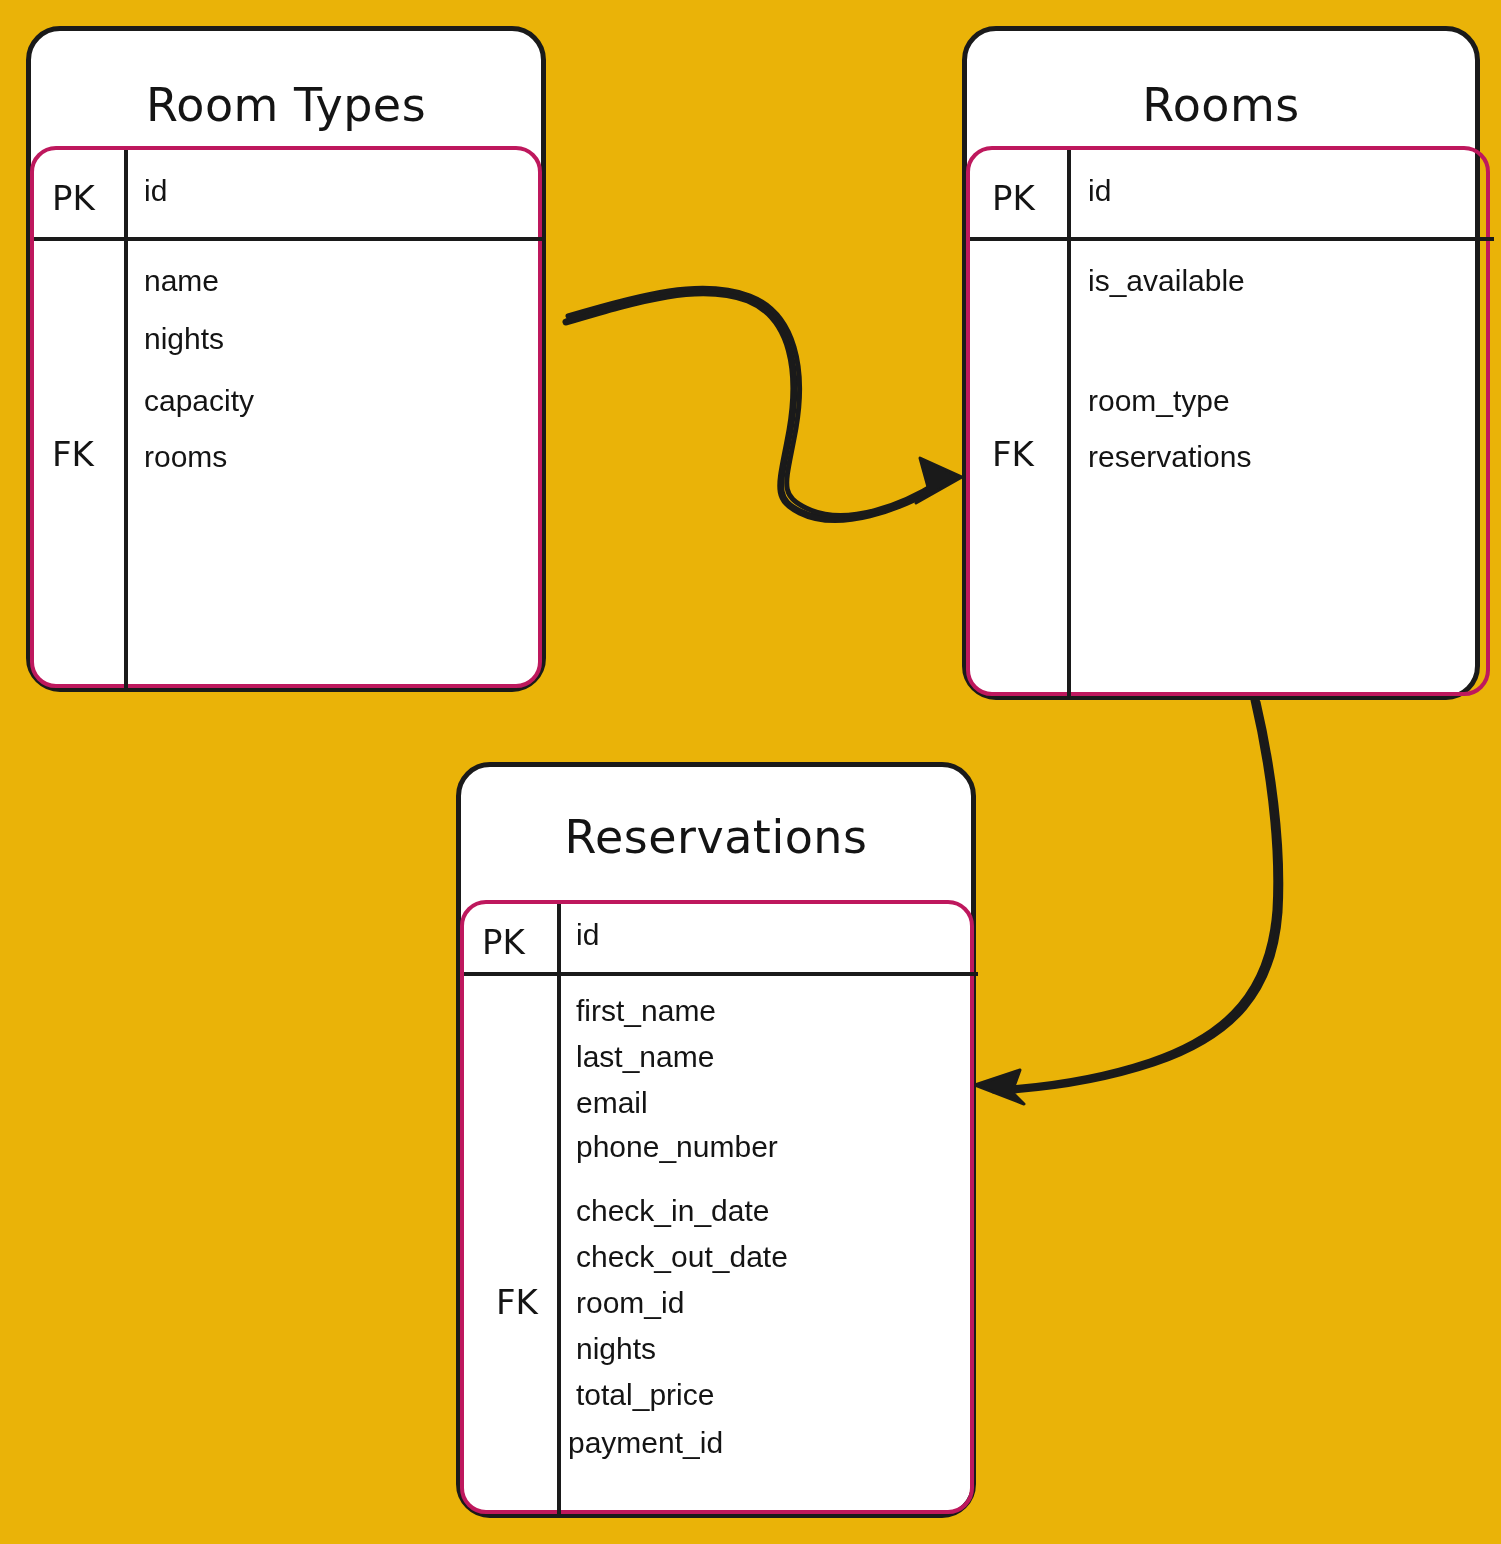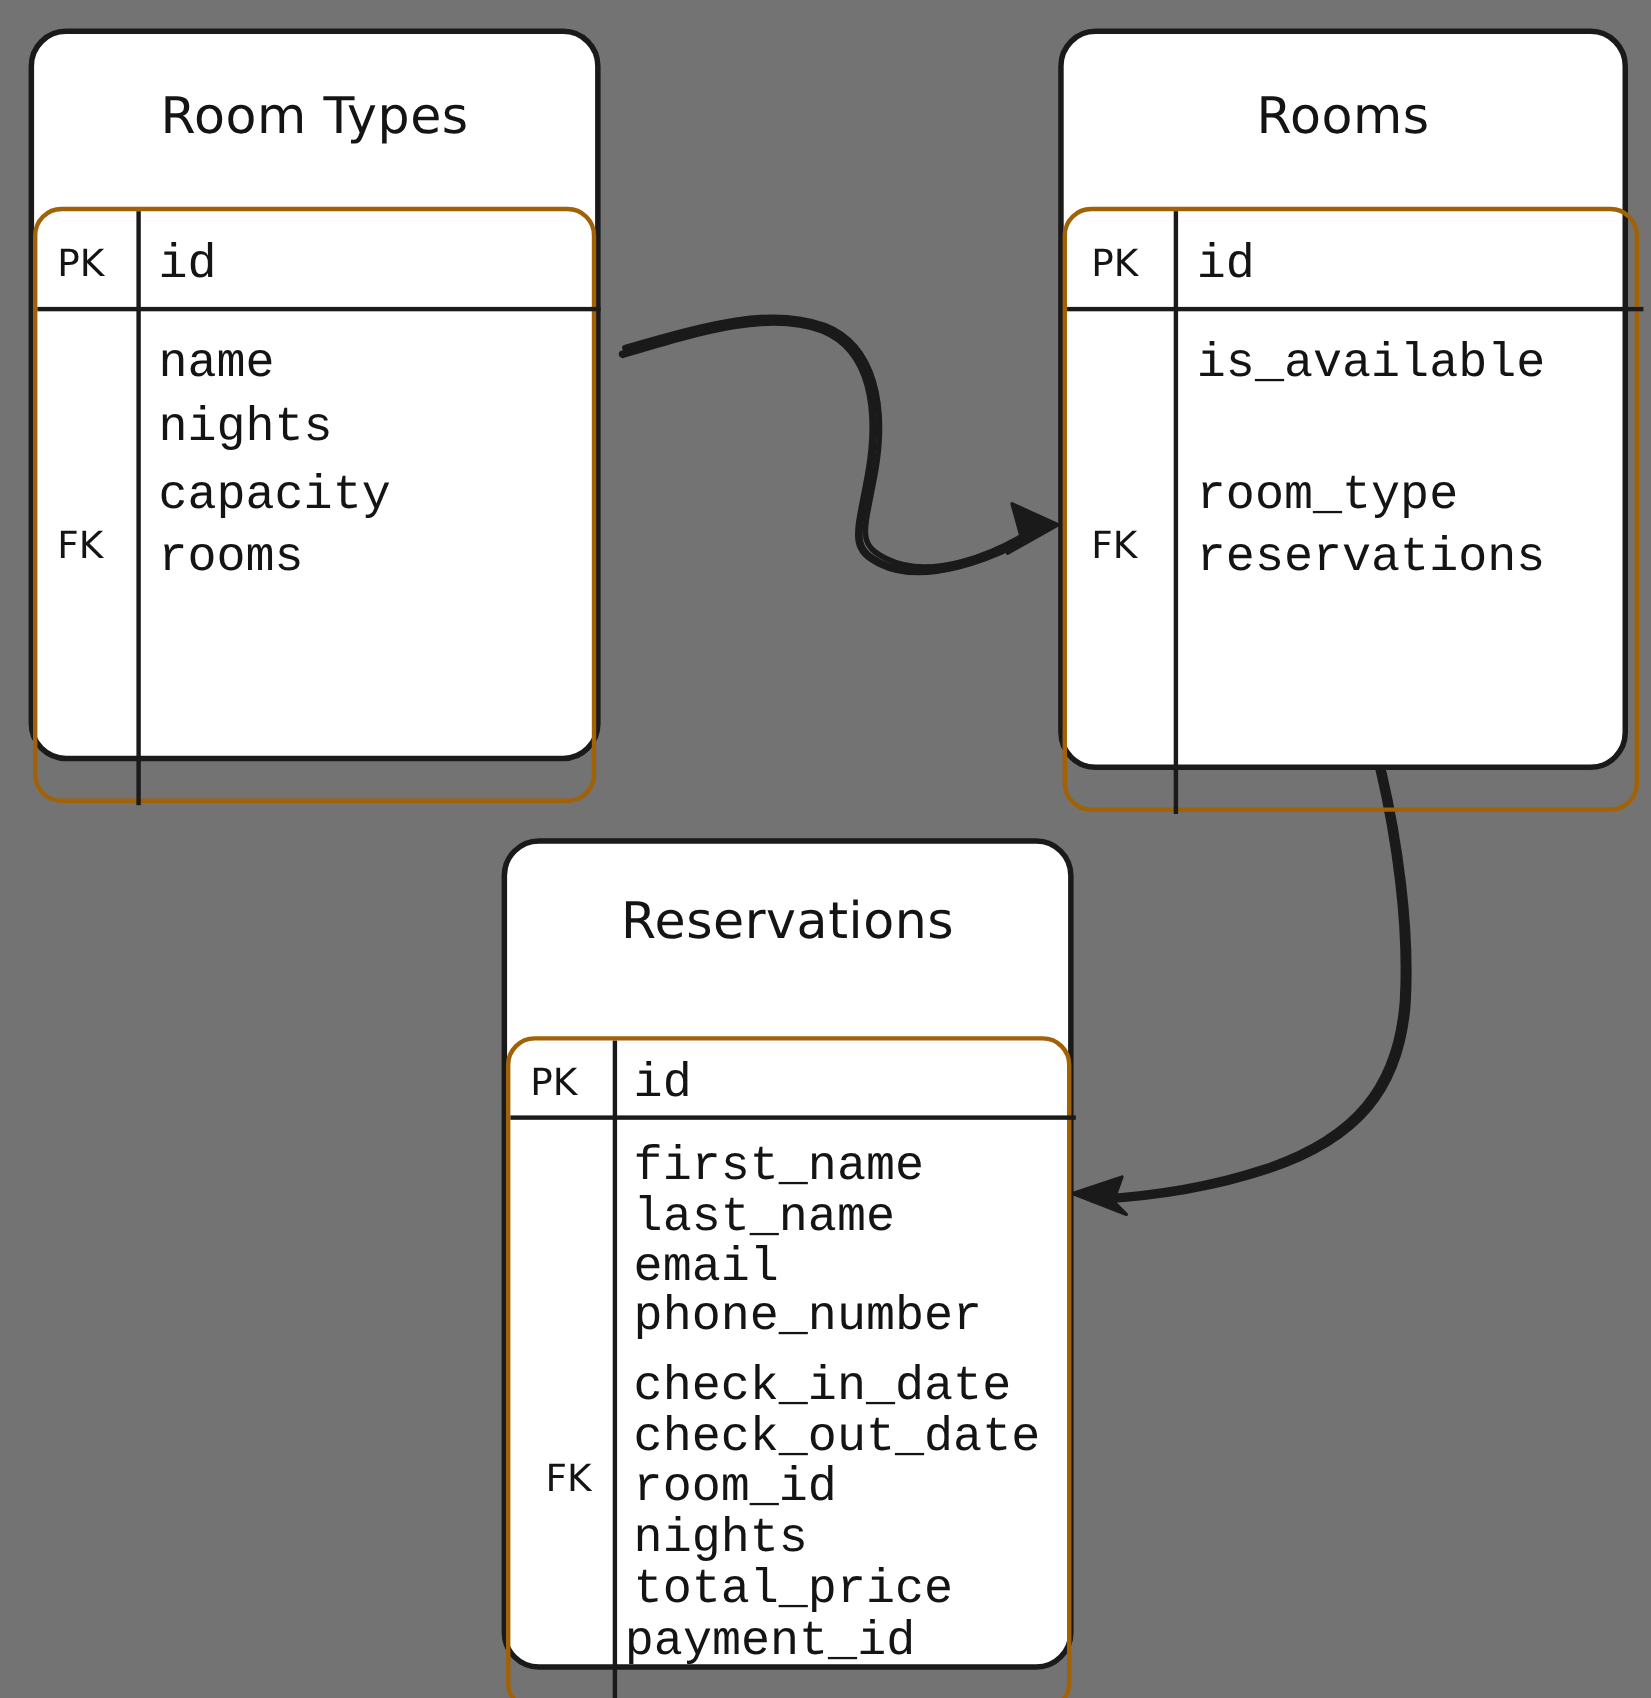--- a/index.html
+++ b/index.html
@@ -1,20 +1,20 @@
 <!DOCTYPE html>
 <html><head>
 <meta charset="utf-8">
 <style>
   html,body{margin:0;padding:0;background:#ffffff;}
   #canvas{
     position:relative;
     width:1501px;
     height:1544px;
-    background:#737373;
+    background:#eab308;
     overflow:hidden;
     font-family:"DejaVu Sans", sans-serif;
   }
   .entity{position:absolute;}
   .entity-outer{
     position:absolute;
     left:0;top:0;
     width:100%;height:100%;
     border:5px solid #1a1a1a;
     border-radius:34px;
@@ -27,26 +27,25 @@
     width:100%;
     text-align:center;
     font-size:46px;
     color:#141414;
     letter-spacing:0.5px;
     font-family:"DejaVu Sans", sans-serif;
     white-space:nowrap;
   }
   .attr-table{
     position:absolute;
-    border:4px solid #a16207;
+    border:4px solid #be185d;
     border-radius:26px;
     background:transparent;
     box-sizing:border-box;
     overflow:visible;
-    margin-top:42px;
   }
   .col-divider{
     position:absolute;
     top:0;
     bottom:-6px;
     width:4px;
     background:#1a1a1a;
   }
   .row-divider{
     position:absolute;
@@ -55,24 +54,24 @@
     background:#1a1a1a;
   }
   .key-label{
     position:absolute;
     font-size:34px;
     color:#141414;
     font-family:"DejaVu Sans", sans-serif;
   }
   .field{
     position:absolute;
-    font-size:44px;
+    font-size:30px;
     color:#141414;
     white-space:nowrap;
-    font-family:Liberation Mono, monospace;
+    font-family:Liberation Sans, sans-serif;
   }
   svg.links{
     position:absolute;
     left:0;top:0;
     width:1501px;height:1544px;
     pointer-events:none;
   }
 </style>
 </head>
 <body>

